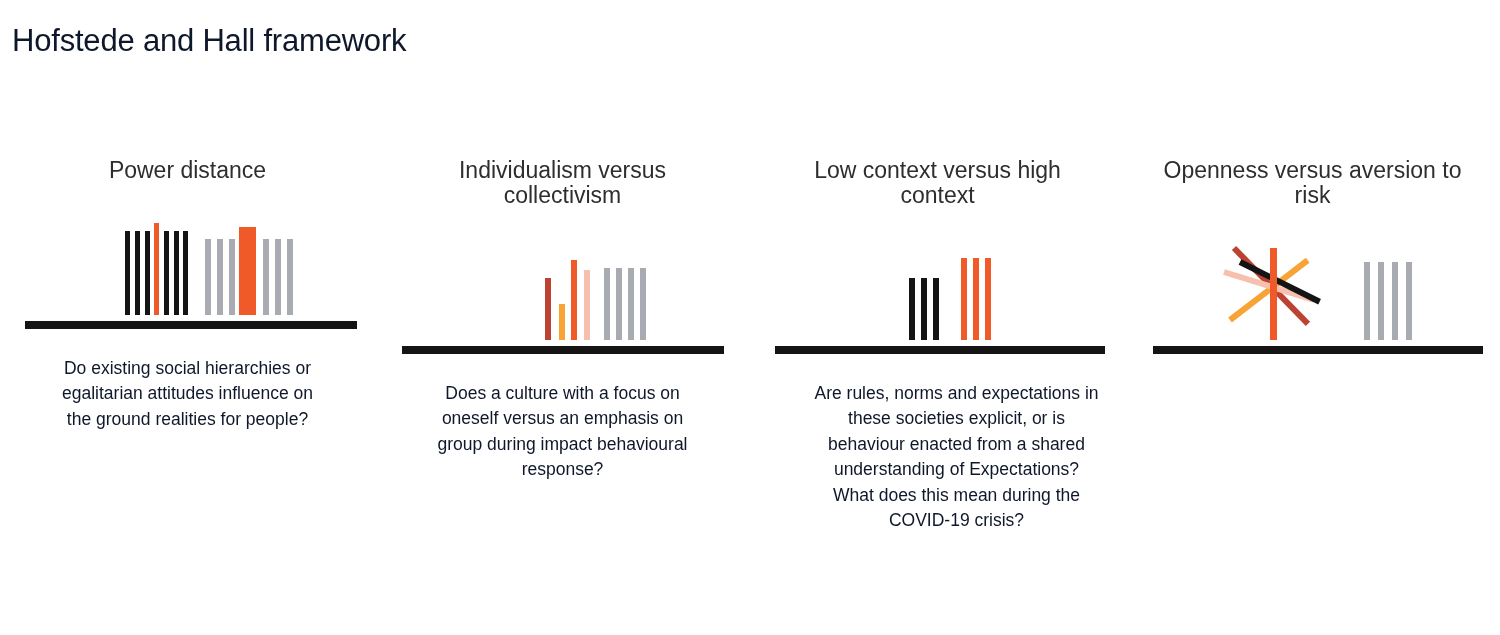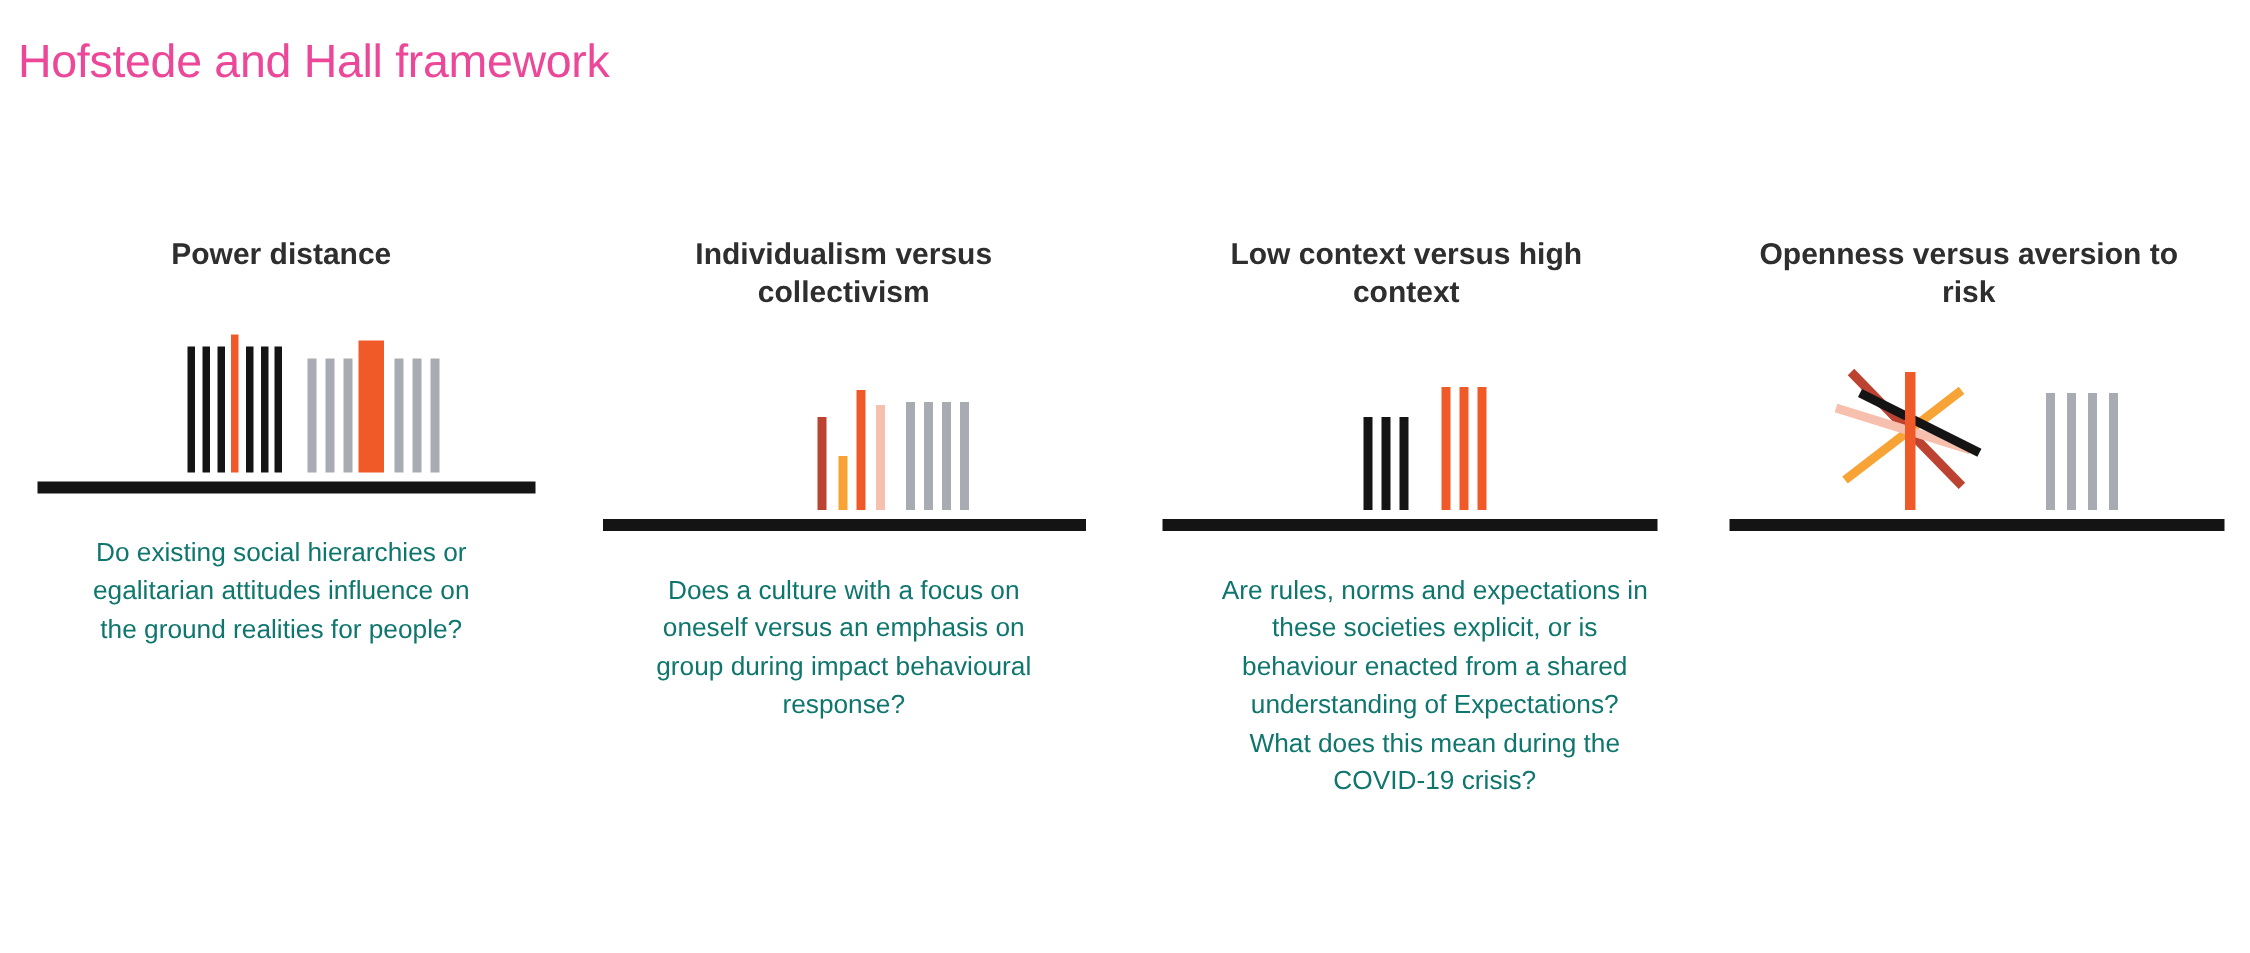--- a/index.html
+++ b/index.html
@@ -15,21 +15,21 @@
     font-family: "Liberation Sans", sans-serif;
     color: #3b3b3b;
   }
 
   #page-title {
     position: absolute;
     left: 12px;
     top: 2px;
     font-size: 31px;
     font-weight: 400;
-    color: #ec4899;
+    color: #0f172a;
     letter-spacing: -0.2px;
     white-space: nowrap;
   }
 
   #columns {
     position: absolute;
     left: 0;
     top: 158px;
     width: 1500px;
     display: flex;
@@ -37,22 +37,22 @@
   }
 
   .column {
     width: 375px;
     display: flex;
     flex-direction: column;
     align-items: center;
   }
 
   .col-heading {
-    font-size: 20px;
-    font-weight: bold;
+    font-size: 23px;
+    font-weight: normal;
     color: #2e2e2e;
     text-align: center;
     line-height: 25px;
     width: 300px;
     margin: 0;
   }
 
   .icon-wrap {
     height: 120px;
     width: 330px;
@@ -77,21 +77,21 @@
     margin-top: 6px;
   }
   .divider-w1 { width: 332px; margin-left: 6px; }
   .divider-w2 { width: 322px; margin-left: 0px; }
   .divider-w3 { width: 330px; margin-left: 4px; }
   .divider-w4 { width: 330px; margin-left: 10px; }
 
   .col-body {
     font-size: 17.5px;
     font-weight: 400;
-    color: #0f766e;
+    color: #0f172a;
     text-align: center;
     line-height: 25.4px;
     width: 262px;
     margin-top: 27px;
   }
   .col-body.wide { width: 290px; margin-left: 38px; }
 </style>
 </head>
 <body style="background: rgb(255, 255, 255);">
 

